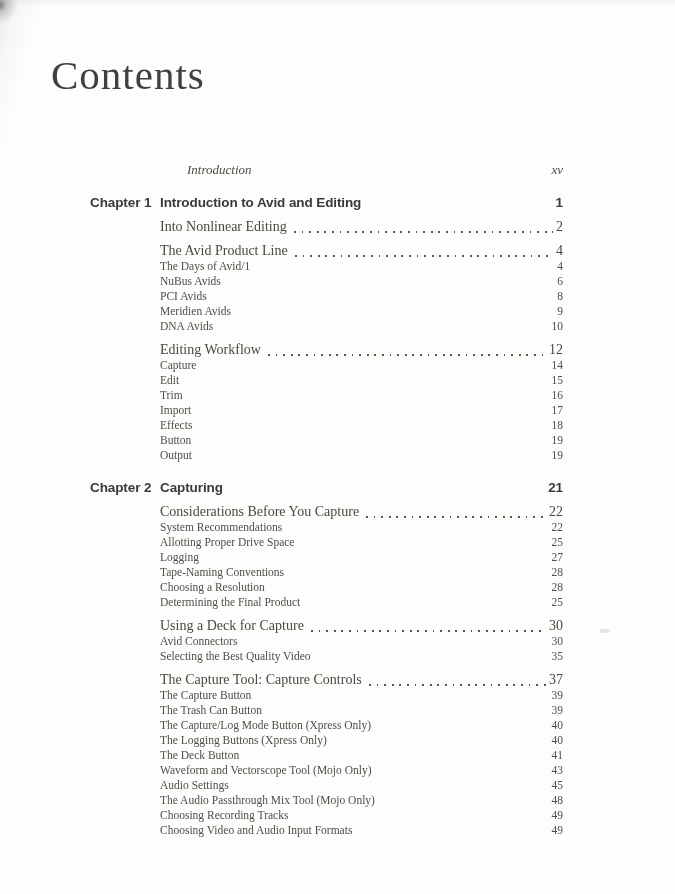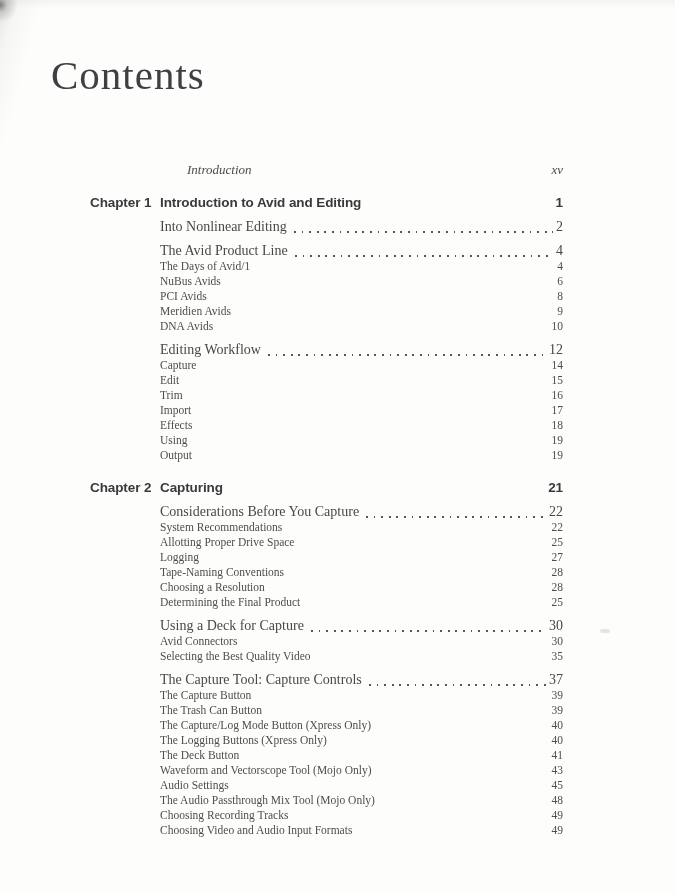--- a/index.html
+++ b/index.html
@@ -139,21 +139,21 @@
         <span class="pagenum">17</span>
       </div>
       <div class="row sub">
         <span class="indent"></span>
         <span class="title">Effects</span>
         <span class="spacer"></span>
         <span class="pagenum">18</span>
       </div>
       <div class="row sub">
         <span class="indent"></span>
-        <span class="title">Using</span>
+        <span class="title">Button</span>
         <span class="spacer"></span>
         <span class="pagenum">19</span>
       </div>
       <div class="row sub">
         <span class="indent"></span>
         <span class="title">Output</span>
         <span class="spacer"></span>
         <span class="pagenum">19</span>
       </div>
       <div class="row chapter">

